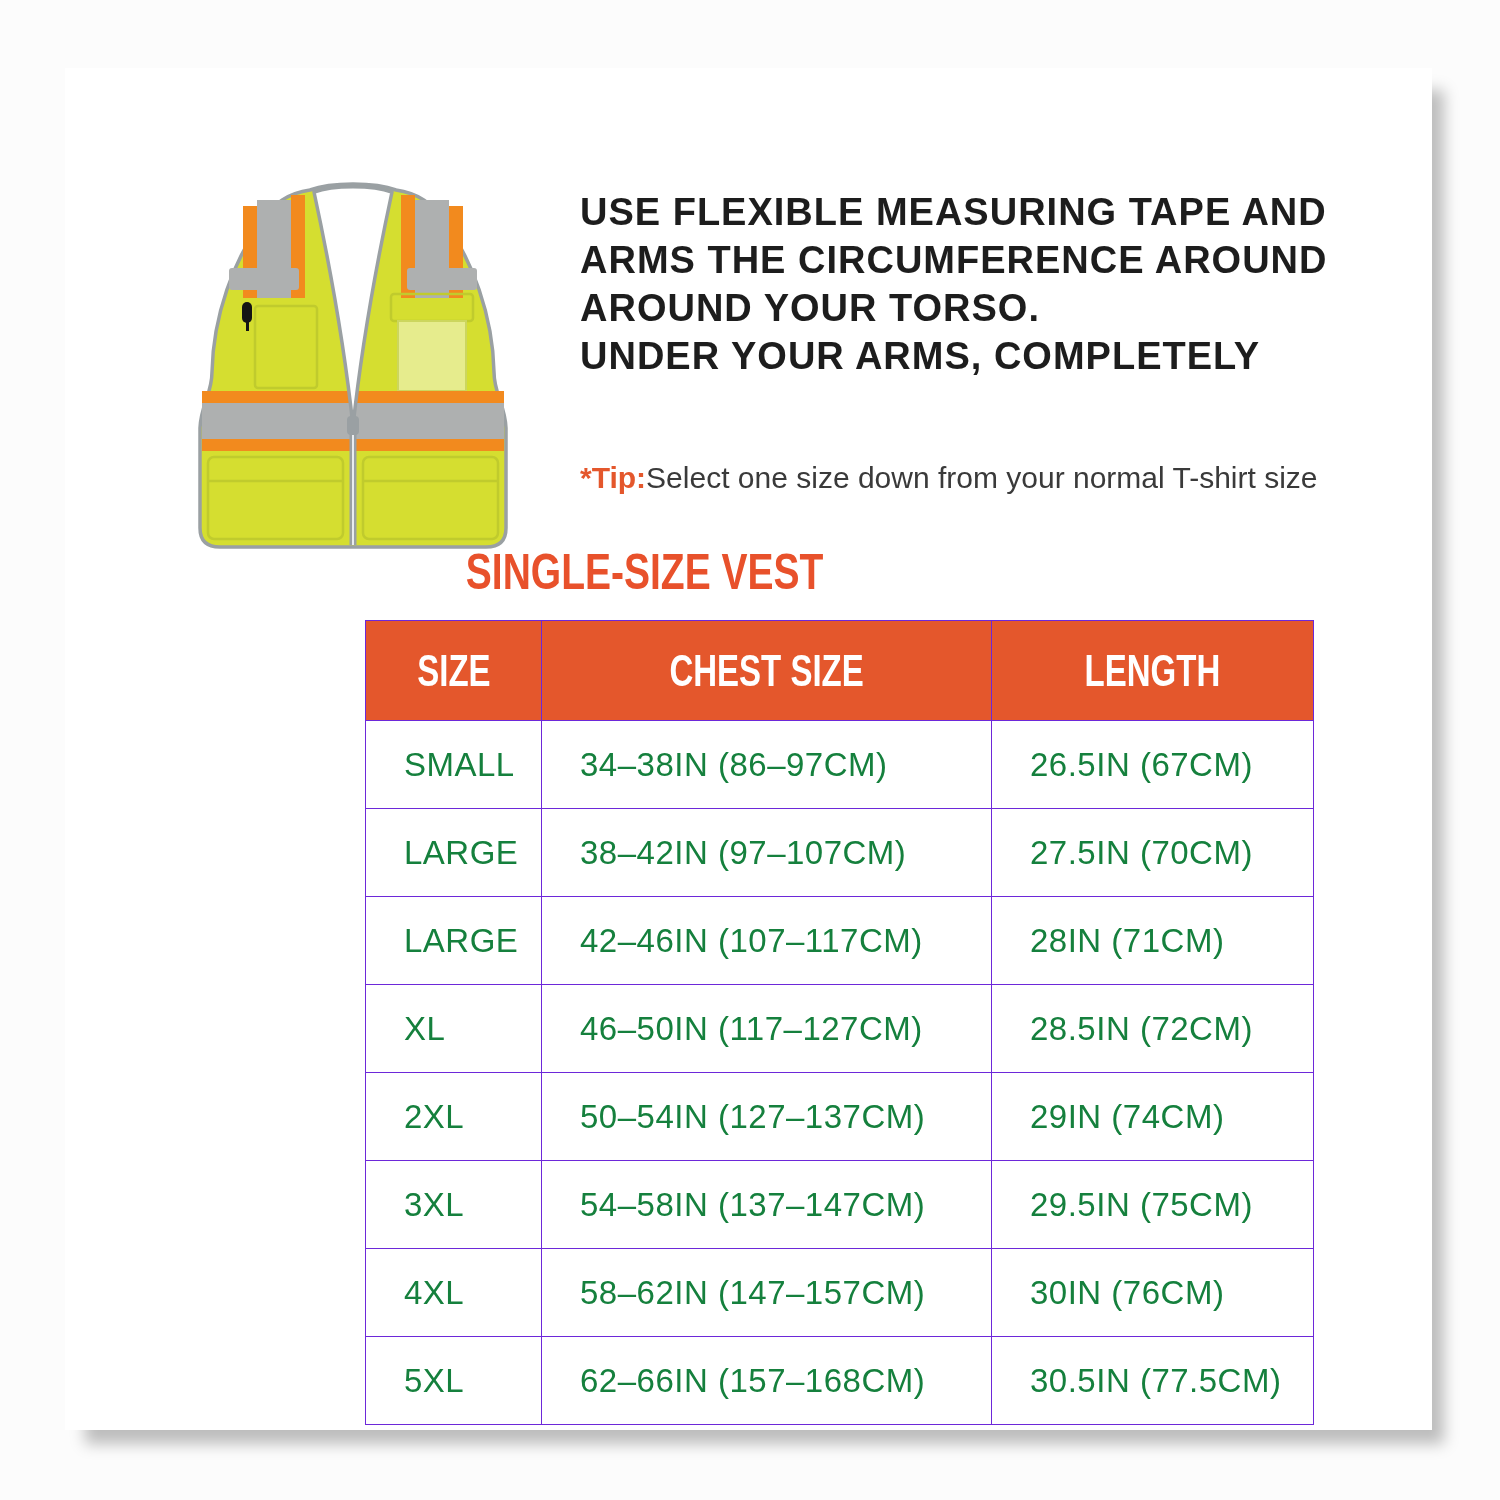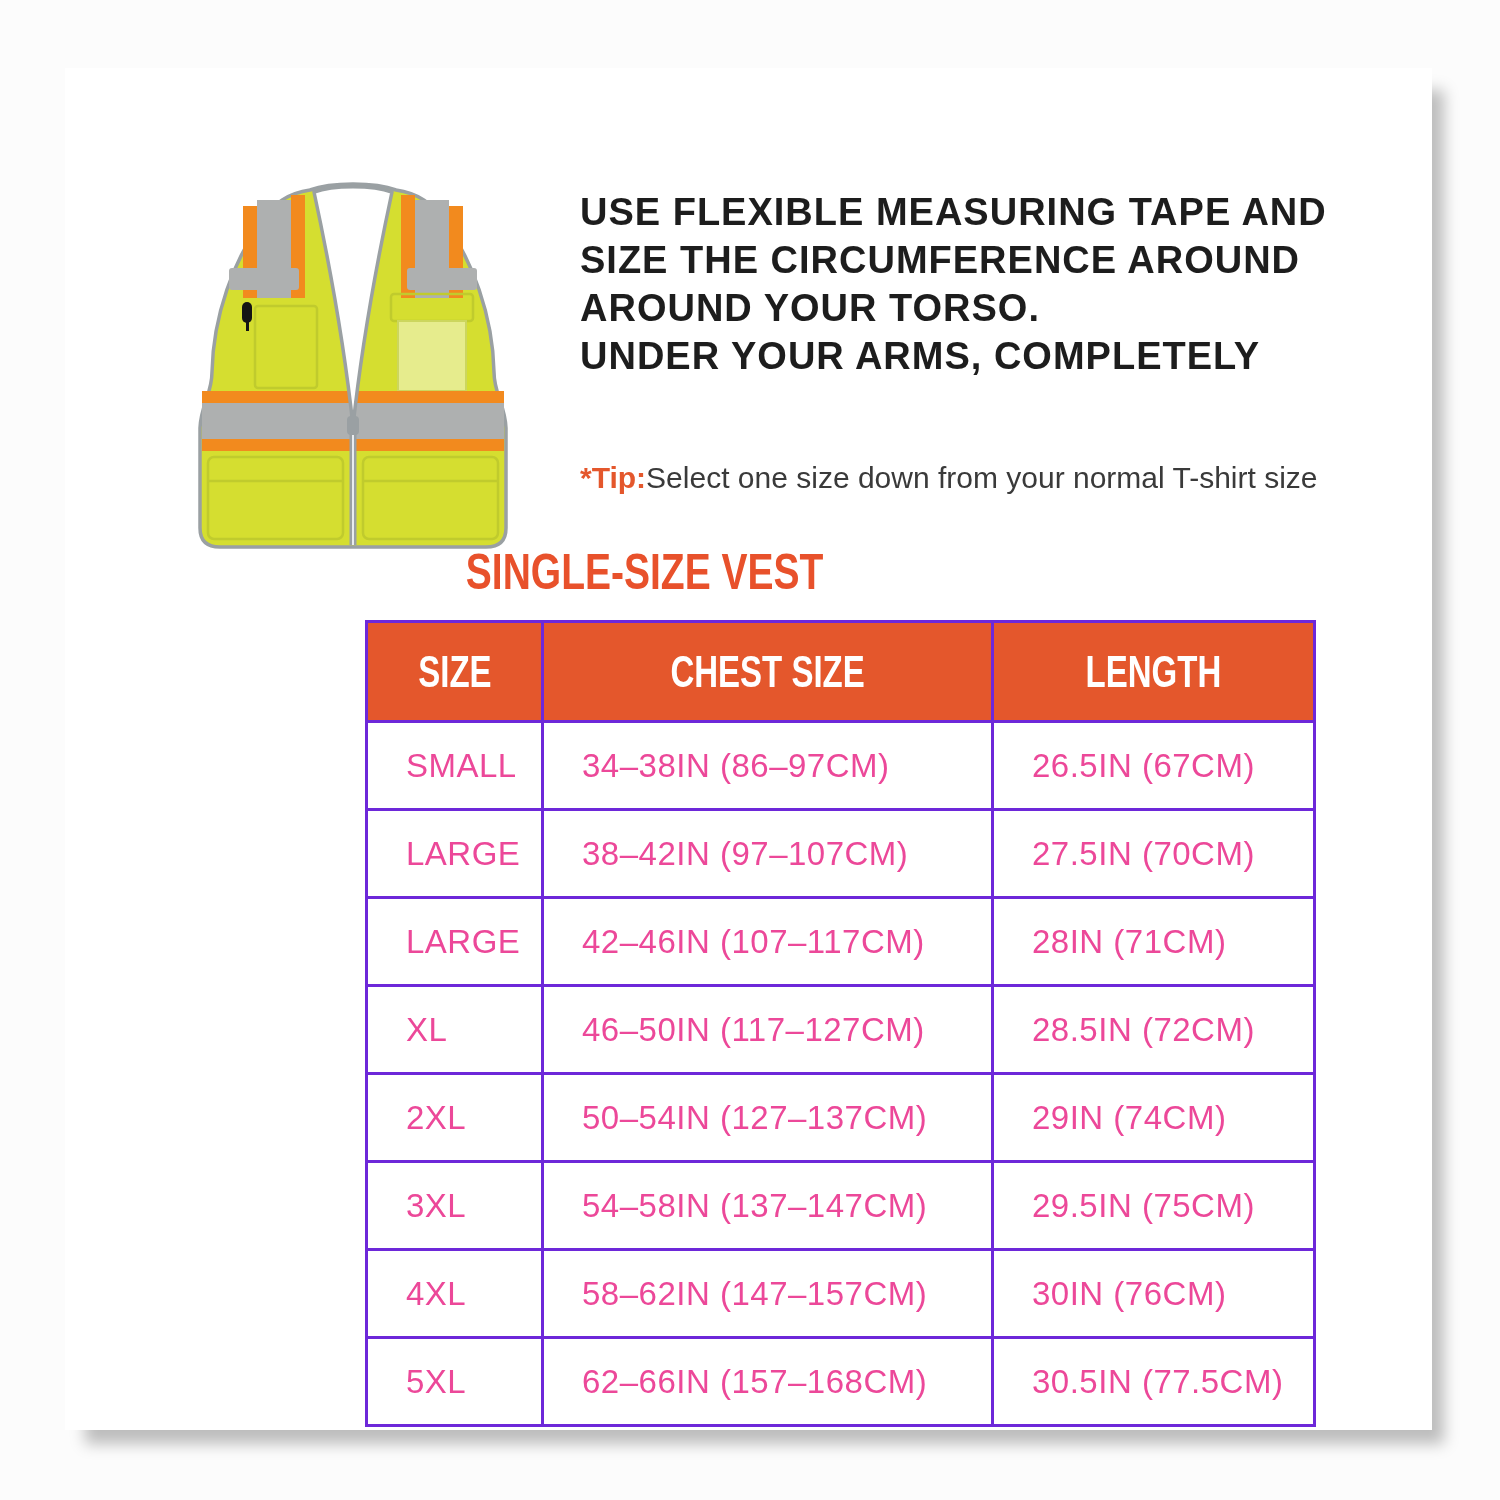--- a/index.html
+++ b/index.html
@@ -18,28 +18,28 @@
   .tip .tip-label { color:#e4572c; font-weight:bold; }
   .vest-heading {
     position:absolute; left:300px; top:478px; width:928px; 
     color:#e8512b; font-weight:bold; font-size:50px; line-height:52px; white-space:nowrap;
   }
   .vest-heading .condense { display:inline-block; transform:scaleX(0.78); transform-origin:right center; letter-spacing:0; }
   table.size-table {
     position:absolute; left:300px; top:552px; width:948px;
     border-collapse:collapse; table-layout:fixed;
   }
-  .size-table th, .size-table td { border:3px solid #6d28d9; }
+  .size-table th, .size-table td { border:1px solid #6d28d9; }
   .size-table th {
     height:100px; background:#e4572c; color:#ffffff;
     font-size:44px; font-weight:bold; text-align:center; vertical-align:middle;
   }
   .size-table th .condense { display:inline-block; transform:scaleX(0.75); transform-origin:center; white-space:nowrap; }
   .size-table td {
-    height:88px; font-size:33px; color:#ec4899; vertical-align:middle;
+    height:88px; font-size:33px; color:#15803d; vertical-align:middle;
     padding-left:38px; letter-spacing:0.5px; white-space:nowrap;
   }
   .col-size   { width:176px; }
   .col-chest  { width:450px; }
   .col-length { width:322px; }
 </style>
 </head>
 <body>
 
 <div class="page">
@@ -92,21 +92,21 @@
         <rect x="31" y="281" width="135" height="82" rx="6" fill="none" stroke="#c0cb2d" stroke-width="2.5"></rect>
         <line x1="31" y1="305" x2="166" y2="305" stroke="#c0cb2d" stroke-width="2.5"></line>
         <rect x="186" y="281" width="135" height="82" rx="6" fill="none" stroke="#c0cb2d" stroke-width="2.5"></rect>
         <line x1="186" y1="305" x2="321" y2="305" stroke="#c0cb2d" stroke-width="2.5"></line>
       </g>
     </svg>
   </div>
 
   <div class="instructions">
     <div class="line">USE FLEXIBLE MEASURING TAPE AND</div>
-    <div class="line">SIZE THE CIRCUMFERENCE AROUND</div>
+    <div class="line">ARMS THE CIRCUMFERENCE AROUND</div>
     <div class="line">AROUND YOUR TORSO.</div>
     <div class="line">UNDER YOUR ARMS, COMPLETELY</div>
   </div>
 
   <div class="tip">
     <span class="tip-label">*Tip:</span><span>Select one size down from your normal T-shirt size</span>
   </div>
 
   <div class="vest-heading">
     <span class="condense">SINGLE-SIZE VEST</span>

